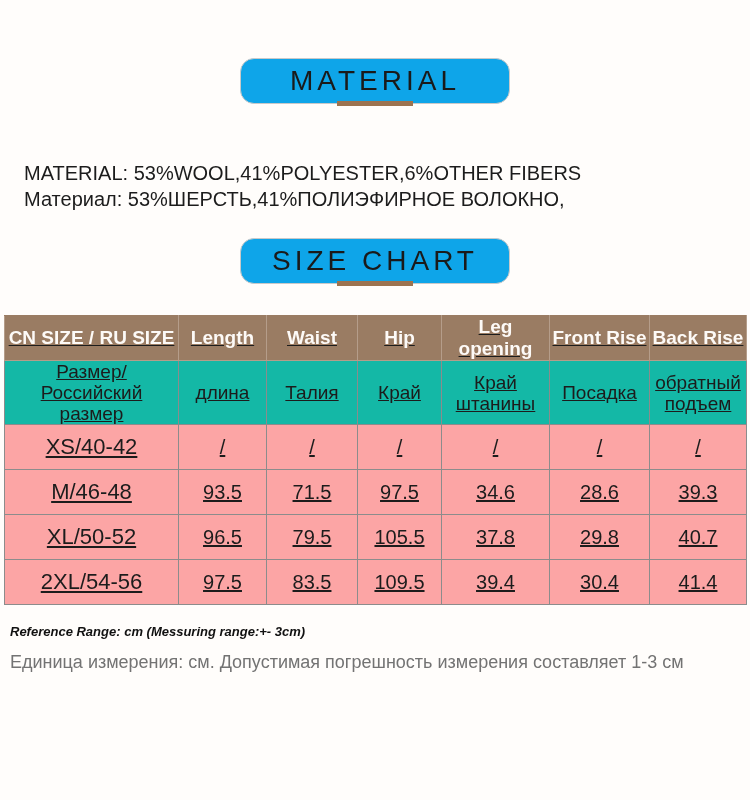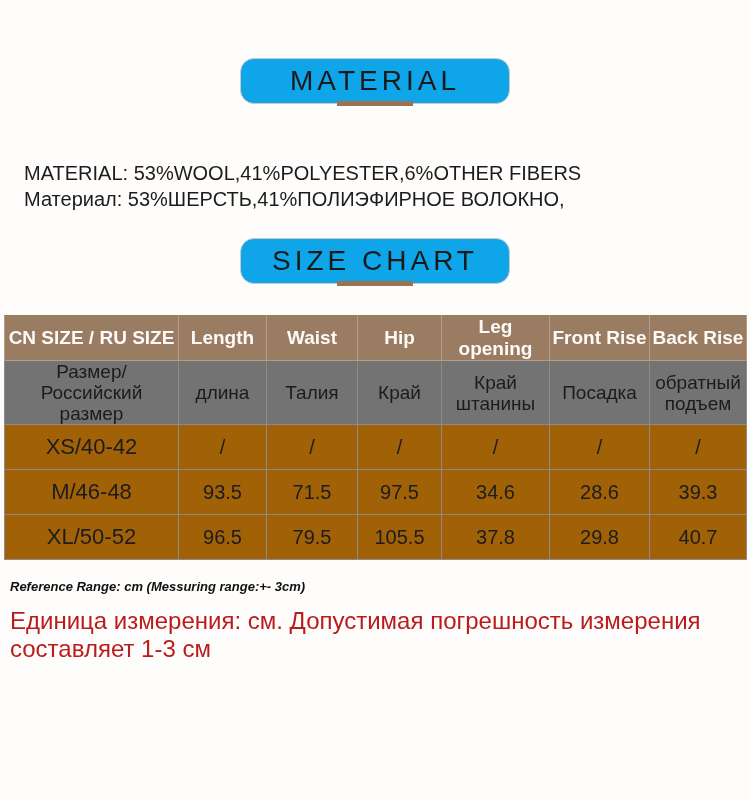--- a/index.html
+++ b/index.html
@@ -46,20 +46,21 @@
     color:#1c1c1c;
     margin-left:24px;
   }
 
   
   table.size-table{
     width:742px;
     margin:31px 0 0 4px;
     border-collapse:collapse;
     table-layout:fixed;
+    text-decoration:underline;
   }
   .size-table td,.size-table th{
     border:1px solid #8c8c8c;
     text-align:center;
     vertical-align:middle;
     padding:0 2px;
     overflow:hidden;
   }
   .size-table thead tr.en-head th{
     background:#9a7c63;
@@ -67,45 +68,45 @@
     font-weight:bold;
     font-size:19px;
     height:37px;
     border-color:#b59d8a;
     border-top-color:#9a7c63;
   }
   .size-table thead tr.ru-head td{
     font-size:19px;
     line-height:21px;
     height:46px;
-    background:#737373;
+    background:#14b8a6;
   }
   .size-table tbody td{
     height:44px;
     font-size:20px;
-    background:#a16207;
+    background:#fca5a5;
   }
   .size-table tbody td.size-cell{font-size:22px;}
 
   col.c0{width:174px;} col.c1{width:88px;} col.c2{width:91px;}
   col.c3{width:84px;}  col.c4{width:108px;} col.c5{width:100px;}
   col.c6{width:97px;}
 
   
   .footer-note-en{
     margin:19px 0 0 10px;
     font-size:13px;
     font-weight:bold;
     color:#111;
     font-style:italic;
   }
   .footer-note-ru{
     margin:13px 0 0 10px;
-    font-size:24px;
-    color:#b91c1c;
+    font-size:18px;
+    color:#737373;
   }
 </style>
 </head>
 <body>
 
 <div class="page">
 
   <div class="title-box material-box">
     <span class="title-text">MATERIAL</span>
     <span class="title-underline"></span>
@@ -172,19 +173,28 @@
       </tr>
       <tr>
         <td class="size-cell">XL/50-52</td>
         <td>96.5</td>
         <td>79.5</td>
         <td>105.5</td>
         <td>37.8</td>
         <td>29.8</td>
         <td>40.7</td>
       </tr>
+      <tr>
+        <td class="size-cell">2XL/54-56</td>
+        <td>97.5</td>
+        <td>83.5</td>
+        <td>109.5</td>
+        <td>39.4</td>
+        <td>30.4</td>
+        <td>41.4</td>
+      </tr>
     </tbody>
   </table>
 
   <div class="footer-note-en">Reference Range: cm (Messuring range:+- 3cm)</div>
   <div class="footer-note-ru">Единица измерения: см. Допустимая погрешность измерения составляет 1-3 см</div>
 
 </div>
 
 </body></html>

